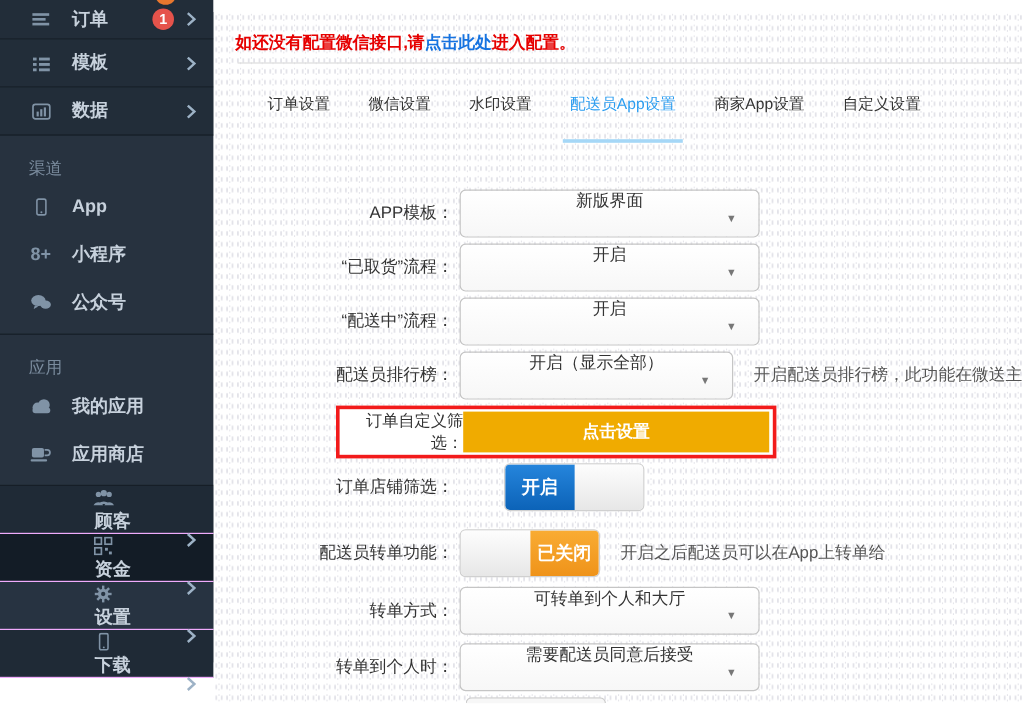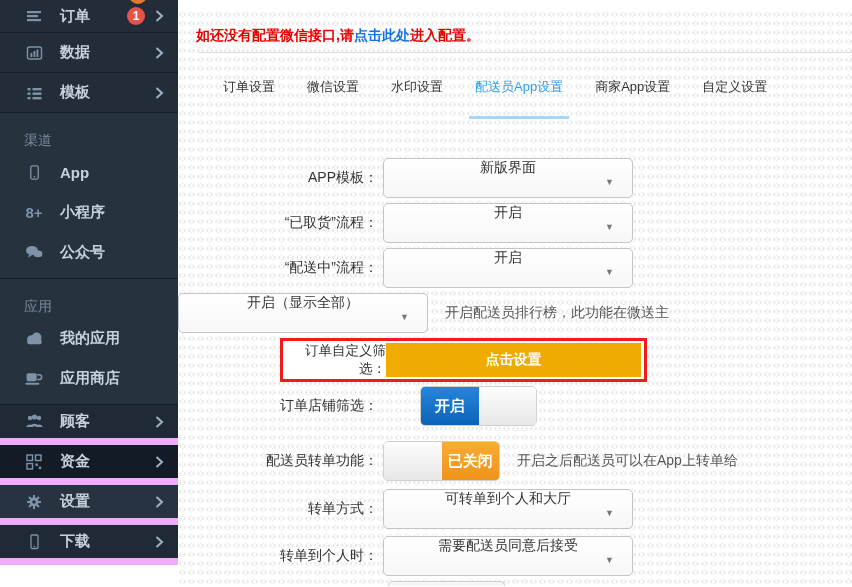--- a/index.html
+++ b/index.html
@@ -11,21 +11,21 @@
   .sb-top .sb-row { background:#222d39; border-bottom:1px solid #161e27; }
   .sb-top .sb-row:first-child { height:33px; }
   .sb-ico { width:20px; margin-right:16px; display:flex; align-items:center; justify-content:center; flex:0 0 20px; }
   .badge { margin-left:auto; min-width:18px; height:18px; border-radius:9px; background:#e5534b; color:#fff; font-size:12px; font-weight:700; display:flex; align-items:center; justify-content:center; padding:0 4px; }
   .chev { margin-left:10px; display:flex; }
   .no-badge .chev { margin-left:auto; }
   .sb-section { padding:13px 0 6px 24px; }
   .sb-section-label { color:#7a8b9d; font-size:14px; padding:6px 0 2px 0; }
   .sb-sub { display:flex; align-items:center; height:40px; font-size:15px; font-weight:600; cursor:pointer; }
   .sb-divider { border-bottom:1px solid #161e27; }
-  .sb-bottom .sb-row { border-bottom:7px solid #f0abfc; }
+  .sb-bottom .sb-row { border-bottom:1px solid #f0abfc;flex-direction:column; }
   .row-customers { background:#1f2a36; }
   .row-funds { background:#131c26; }
   .row-settings { background:#273341; }
   .row-download { background:#1f2a36; }
   .cut-badge { position:absolute; top:-14px; left:129px; width:18px; height:18px; border-radius:50%; background:#e8772e; }
 
   
   .main { position:absolute; left:178px; top:0; width:674px; height:587px; background:#fff;
     background-image:
       radial-gradient(#e3e3e9 0.8px, transparent 1.1px),
@@ -81,45 +81,45 @@
       <span class="badge">1</span>
       <span class="chev">
         <svg width="9" height="12" viewBox="0 0 9 12">
             <polyline points="1.5,1 7,6 1.5,11" stroke="#9db2c6" stroke-width="2" fill="none"></polyline>
           </svg>
       </span>
     </div>
     <div class="sb-row no-badge">
       <span class="sb-ico">
         <svg width="17" height="16" viewBox="0 0 16 16">
-            <rect x="1" y="2" width="14" height="12" rx="2" fill="none" stroke="#8093a6" stroke-width="1.4"></rect>
-            <rect x="4" y="8" width="1.8" height="4" fill="#8093a6"></rect>
-            <rect x="7" y="6" width="1.8" height="6" fill="#8093a6"></rect>
-            <rect x="10" y="4.5" width="1.8" height="7.5" fill="#8093a6"></rect>
-          </svg>
-      </span>
-      <span>数据</span>
-      <span class="chev">
-        <svg width="9" height="12" viewBox="0 0 9 12">
-            <polyline points="1.5,1 7,6 1.5,11" stroke="#9db2c6" stroke-width="2" fill="none"></polyline>
-          </svg>
-      </span>
-    </div>
-    <div class="sb-row no-badge">
-      <span class="sb-ico">
-        <svg width="17" height="16" viewBox="0 0 16 16">
             <rect x="1" y="3" width="3" height="2.4" fill="#8093a6"></rect>
             <rect x="6" y="3" width="9" height="2.4" fill="#8093a6"></rect>
             <rect x="1" y="7.5" width="3" height="2.4" fill="#8093a6"></rect>
             <rect x="6" y="7.5" width="9" height="2.4" fill="#8093a6"></rect>
             <rect x="1" y="12" width="3" height="2.4" fill="#8093a6"></rect>
             <rect x="6" y="12" width="9" height="2.4" fill="#8093a6"></rect>
           </svg>
       </span>
       <span>模板</span>
+      <span class="chev">
+        <svg width="9" height="12" viewBox="0 0 9 12">
+            <polyline points="1.5,1 7,6 1.5,11" stroke="#9db2c6" stroke-width="2" fill="none"></polyline>
+          </svg>
+      </span>
+    </div>
+    <div class="sb-row no-badge">
+      <span class="sb-ico">
+        <svg width="17" height="16" viewBox="0 0 16 16">
+            <rect x="1" y="2" width="14" height="12" rx="2" fill="none" stroke="#8093a6" stroke-width="1.4"></rect>
+            <rect x="4" y="8" width="1.8" height="4" fill="#8093a6"></rect>
+            <rect x="7" y="6" width="1.8" height="6" fill="#8093a6"></rect>
+            <rect x="10" y="4.5" width="1.8" height="7.5" fill="#8093a6"></rect>
+          </svg>
+      </span>
+      <span>数据</span>
       <span class="chev">
         <svg width="9" height="12" viewBox="0 0 9 12">
             <polyline points="1.5,1 7,6 1.5,11" stroke="#9db2c6" stroke-width="2" fill="none"></polyline>
           </svg>
       </span>
     </div>
   </div>
 
   <div class="sb-section sb-divider">
     <div class="sb-section-label">渠道</div>
@@ -280,20 +280,21 @@
 
     <div class="frow">
       <div class="flabel">“配送中”流程：</div>
       <div class="select">
         <span>开启</span>
         <span class="caret">▼</span>
       </div>
     </div>
 
     <div class="frow">
+      <div class="flabel">配送员排行榜：</div>
       <div class="select">
         <span>开启（显示全部）</span>
         <span class="caret">▼</span>
       </div>
       <div class="fnote">开启配送员排行榜，此功能在微送主</div>
     </div>
 
     <div class="frow row-redbox">
       <div class="redbox">
         <div class="rb-label">订单自定义筛选：</div>

